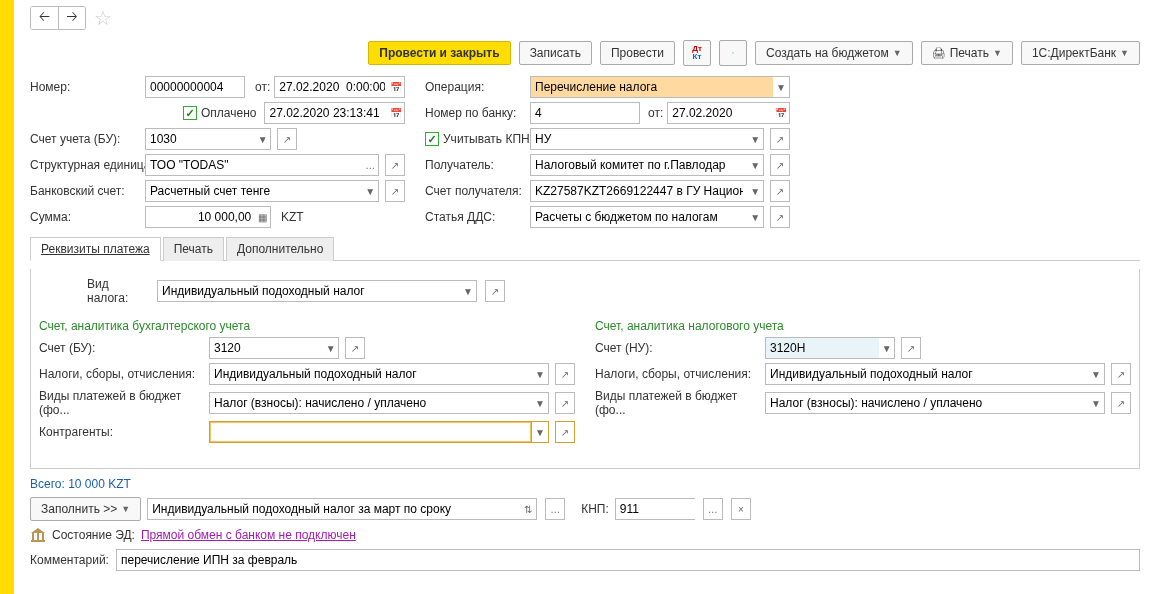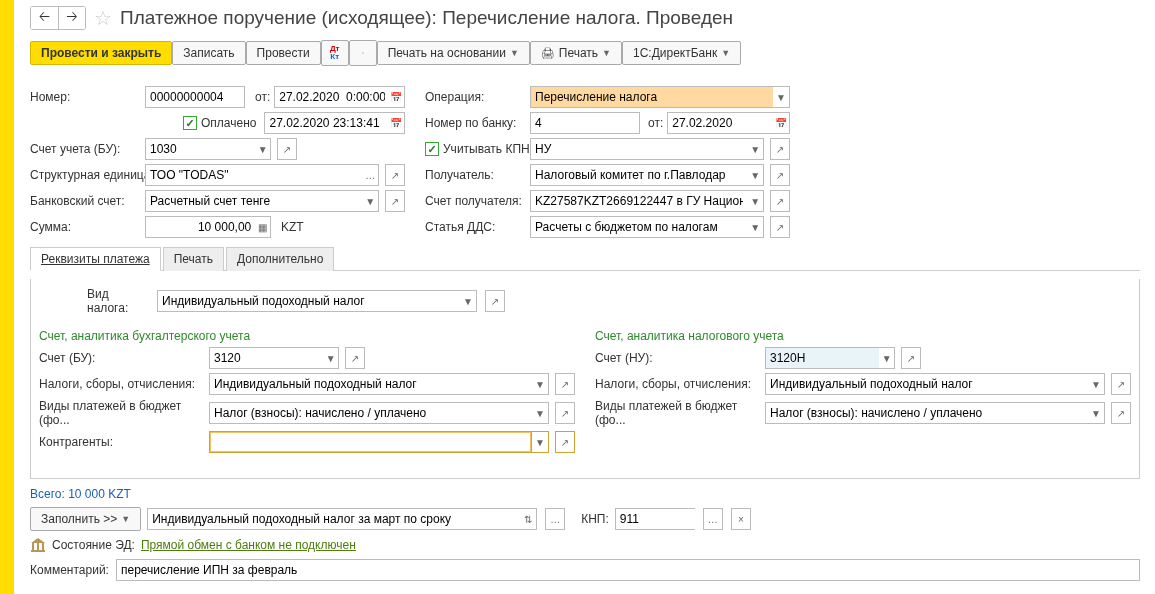--- a/index.html
+++ b/index.html
@@ -54,22 +54,24 @@
     justify-content: center;
     cursor: pointer;
   }
   .page-title {
     font-size: 19px;
     color: #444;
     font-weight: normal;
   }
   .toolbar {
     display: flex;
-    margin-bottom: 20px;
-    align-items: center;
+    gap: 8px;
+    margin-bottom: 10px;
+    align-items: center;
+    justify-content: flex-end;
   }
   .btn {
     border: 1px solid #aaa;
     background: #f8f8f8;
     padding: 4px 10px;
     height: 24px;
     display: inline-flex;
     align-items: center;
     gap: 4px;
     cursor: pointer;
@@ -194,21 +196,21 @@
     grid-template-columns: 1fr 1fr;
     column-gap: 20px;
   }
   .fg2 {
     display: grid;
     grid-template-columns: 170px 1fr;
     row-gap: 4px;
     align-items: center;
   }
   .link {
-    color: #4d7c0f;
+    color: #a21caf;
     text-decoration: underline;
     cursor: pointer;
   }
   .blue-text { color: #1a5fac; }
   .status-row, .bottom-row {
     display: flex;
     align-items: center;
     gap: 6px;
     margin-top: 6px;
   }
@@ -239,40 +241,39 @@
 <div class="left-bar"></div>
 
 <div class="main">
 
   <div class="header-row">
     <div class="nav-group">
       <div class="nav-btn">🡠</div>
       <div class="nav-btn">🡢</div>
     </div>
     <div class="star-icon">☆</div>
-    <div class="page-title">Платежное поручение (исходящее): Перечисление налога. Проведен</div>
   </div>
 
   <div class="toolbar">
     <div class="btn yellow">Провести и закрыть</div>
     <div class="btn">Записать</div>
     <div class="btn">Провести</div>
     <div class="btn icon-btn">
       <span class="dtkt"><span class="dt">Дт</span><br><span class="kt">Кт</span></span>
     </div>
     <div class="btn icon-btn">
       <svg width="14" height="14" viewBox="0 0 14 14">
           <rect x="1" y="1" width="4" height="4" fill="#6ab"></rect>
           <rect x="1" y="9" width="4" height="4" fill="#6ab"></rect>
           <rect x="9" y="5" width="4" height="4" fill="#6ab"></rect>
           <path d="M5 3 H8 V11 H5 M8 7 H9" stroke="#888" fill="none"></path>
         </svg>
     </div>
     <div class="btn">
-      <span>Печать на основании</span>
+      <span>Создать на бюджетом</span>
         <span class="caret">▼</span>
     </div>
     <div class="btn">
       <span class="printer-icon"></span>
       <span>Печать</span>
         <span class="caret">▼</span>
     </div>
     <div class="btn">
       <span>1С:ДиректБанк</span>
         <span class="caret">▼</span>

